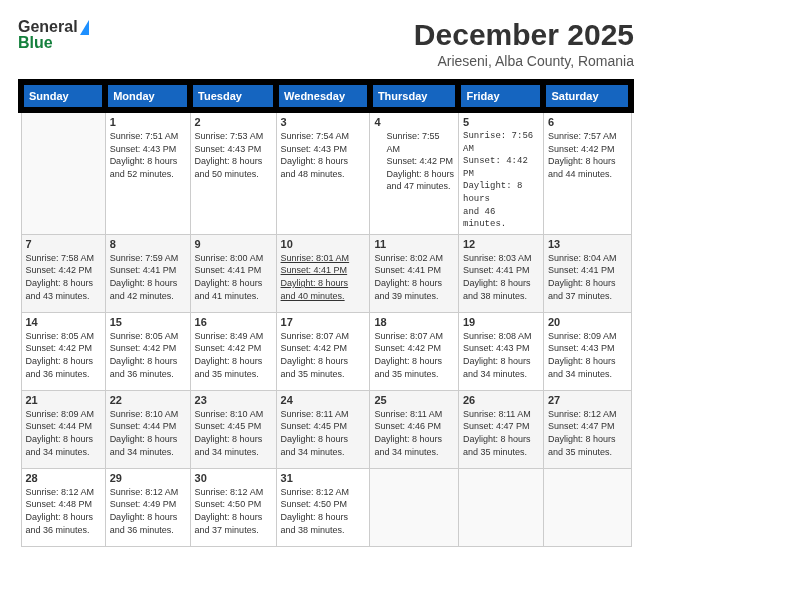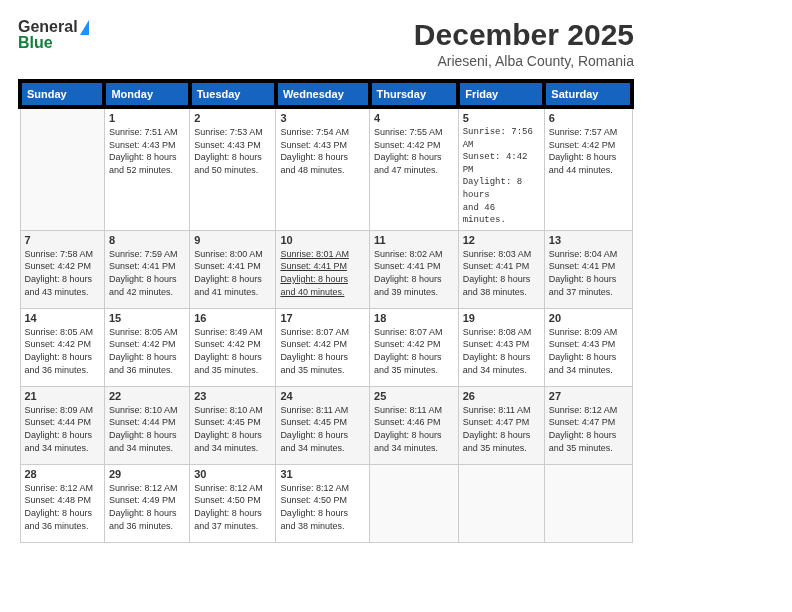--- a/index.html
+++ b/index.html
@@ -69,21 +69,21 @@
       border-collapse: collapse;
       font-size: 9.5px;
     }
     .calendar-table th {
       background-color: #1565c0;
       color: #fff;
       text-align: left;
       padding: 5px 5px;
       font-size: 11px;
       font-weight: bold;
-      border: 4px solid #000000;
+      border: 6px solid #000000;
     }
     .calendar-table td {
       border: 1px solid #ccc;
       vertical-align: top;
       padding: 3px 4px;
       width: 108px;
       height: 78px;
       background: #fff;
     }
     .calendar-table tr:nth-child(even) td {
@@ -154,21 +154,21 @@
           </td>
           <td>
             <span class="day-number">3</span>
             <div class="day-info" style="white-space: pre-line;">Sunrise: 7:54 AM
 Sunset: 4:43 PM
 Daylight: 8 hours
 and 48 minutes.</div>
           </td>
           <td>
             <span class="day-number">4</span>
-            <div class="day-info" style="white-space: pre-line;">Sunrise: 7:55 AM
+            <div class="day-info" style="white-space: pre-line; margin-left: 12px;">Sunrise: 7:55 AM
 Sunset: 4:42 PM
 Daylight: 8 hours
 and 47 minutes.</div>
           </td>
           <td>
             <span class="day-number">5</span>
             <div class="day-info" style="white-space: pre-line; font-family: Liberation Mono, monospace;">Sunrise: 7:56 AM
 Sunset: 4:42 PM
 Daylight: 8 hours
 and 46 minutes.</div>

